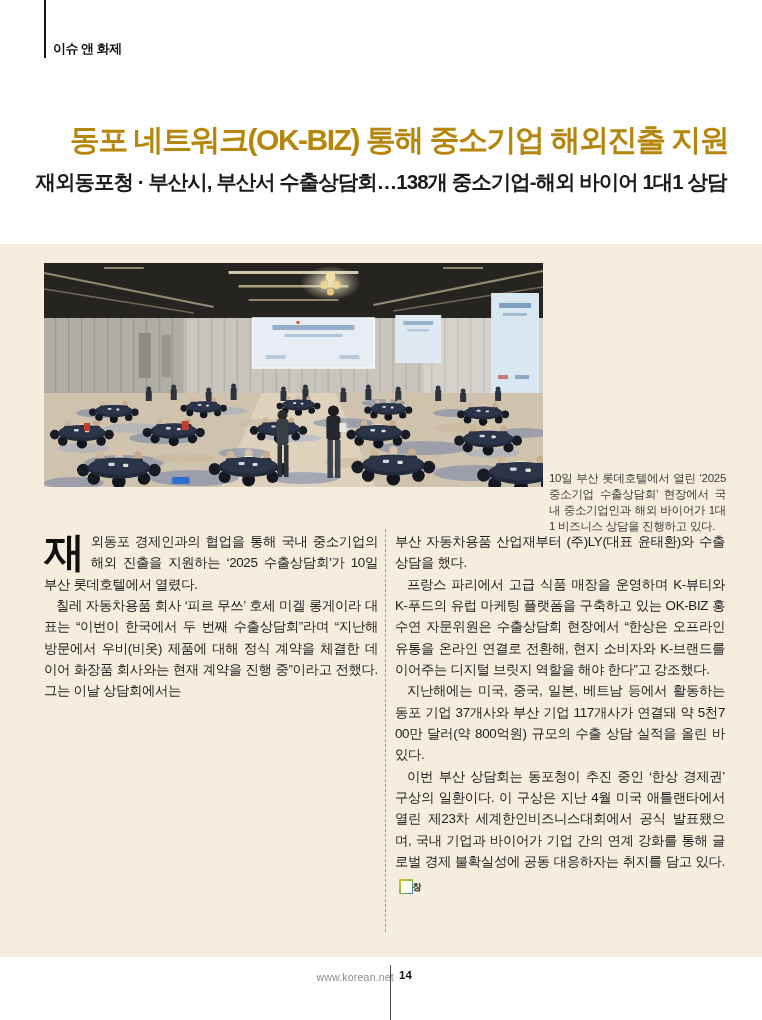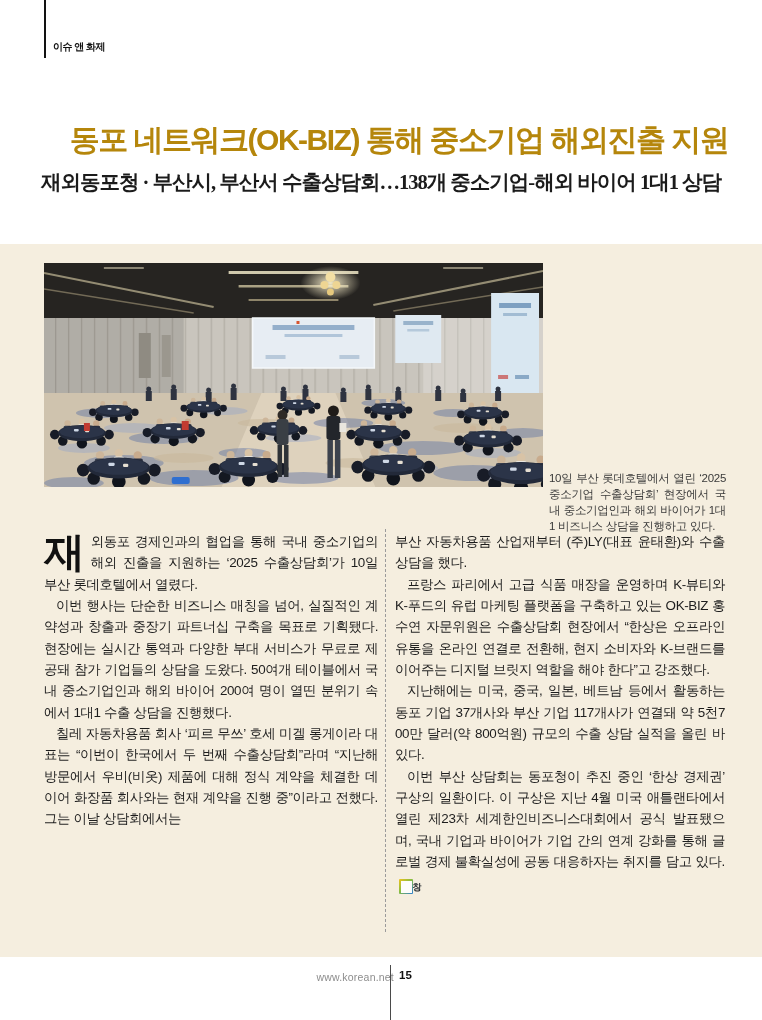--- a/index.html
+++ b/index.html
@@ -4,30 +4,30 @@
 <style>
   * { margin:0; padding:0; box-sizing:border-box; }
   html,body { background:#ffffff; }
   .page {
     position:relative; width:762px; height:1020px; background:#ffffff;
     font-family:"Liberation Sans","DejaVu Sans",sans-serif; overflow:hidden;
     margin:0 auto;
   }
   .kicker-rule { position:absolute; left:44px; top:0; width:2px; height:58px; background:#121212; }
   .kicker {
-    position:absolute; left:53px; top:40px; font-size:10px; font-weight:bold;
+    position:absolute; left:53px; top:40px; font-size:13px; font-weight:bold;
     color:#101010; letter-spacing:-0.5px;
   }
   .headline {
     position:absolute; left:0; top:120px; width:100%; text-align:center;
     font-size:30px; font-weight:bold; letter-spacing:-1.5px; color:#b5860b;padding-left:36px;
   }
   .subhead {
     position:absolute; left:0; top:168px; width:100%; text-align:center;
-    font-family:Liberation Serif, serif;
+    font-family:Liberation Sans, sans-serif;
     font-size:20.5px; color:#1b1b1b; letter-spacing:-1px;
   }
   .band { position:absolute; left:0; top:244px; width:762px; height:713px; background:#f5eedf; }
   .photo {
     position:absolute; left:44px; top:263px; width:499px; height:224px; overflow:hidden;
   }
   .photo svg { display:block; width:100%; height:100%; }
   .caption {
     position:absolute; left:549px; top:426px; width:177px;
     font-size:11.5px; line-height:16px; color:#3a3a3a;
@@ -245,28 +245,27 @@
       <rect x="128" y="214" width="18" height="7" rx="2" fill="#2f6fd0"></rect>
     </svg>
   </div>
 
   <p class="caption">10일 부산 롯데호텔에서 열린 ‘2025 중소기업 수출상담회’ 현장에서 국내 중소기업인과 해외 바이어가 1대1 비즈니스 상담을 진행하고 있다.</p>
 
   <div class="col-divider"></div>
 
   <div class="col col-left">
     <p class="no-indent"><span class="dropcap">재</span><span>외동포 경제인과의 협업을 통해 국내 중소기업의 해외 진출을 지원하는 ‘2025 수출상담회’가 10일 부산 롯데호텔에서 열렸다.</span></p>
-    <p><span>이번 행사는 단순한 비즈니스 매칭을 넘어, 실질적인 계약성과 창출과 중장기 파트너십 구축을 목표로 기획됐다. 현장에는 실시간 통역과 다양한 부대 서비스가 무료로 제공돼 참가 기업들의 상담을 도왔다. 50여개 테이블에서 국내 중소기업인과 해외 바이어 200여 명이 열띤 분위기 속에서 1대1 수출 상담을 진행했다.</span></p>
     <p><span>칠레 자동차용품 회사 ‘피르 무쓰’ 호세 미겔 롱게이라 대표는 “이번이 한국에서 두 번째 수출상담회”라며 “지난해 방문에서 우비(비옷) 제품에 대해 정식 계약을 체결한 데 이어 화장품 회사와는 현재 계약을 진행 중”이라고 전했다. 그는 이날 상담회에서는</span></p>
   </div>
 
   <div class="col col-right">
     <p class="no-indent"><span>부산 자동차용품 산업재부터 (주)LY(대표 윤태환)와 수출상담을 했다.</span></p>
     <p><span>프랑스 파리에서 고급 식품 매장을 운영하며 K-뷰티와 K-푸드의 유럽 마케팅 플랫폼을 구축하고 있는 OK-BIZ 홍수연 자문위원은 수출상담회 현장에서 “한상은 오프라인 유통을 온라인 연결로 전환해, 현지 소비자와 K-브랜드를 이어주는 디지털 브릿지 역할을 해야 한다”고 강조했다.</span></p>
     <p><span>지난해에는 미국, 중국, 일본, 베트남 등에서 활동하는 동포 기업 37개사와 부산 기업 117개사가 연결돼 약 5천700만 달러(약 800억원) 규모의 수출 상담 실적을 올린 바 있다.</span></p>
     <p><span>이번 부산 상담회는 동포청이 추진 중인 ‘한상 경제권’ 구상의 일환이다. 이 구상은 지난 4월 미국 애틀랜타에서 열린 제23차 세계한인비즈니스대회에서 공식 발표됐으며, 국내 기업과 바이어가 기업 간의 연계 강화를 통해 글로벌 경제 불확실성에 공동 대응하자는 취지를 담고 있다.</span><span class="endmark"><span>창</span></span></p>
   </div>
 
   <div class="footer-url">www.korean.net</div>
   <div class="footer-divider"></div>
-  <div class="footer-page">15</div>
+  <div class="footer-page">14</div>
 
 </div>
 
 </body></html>

